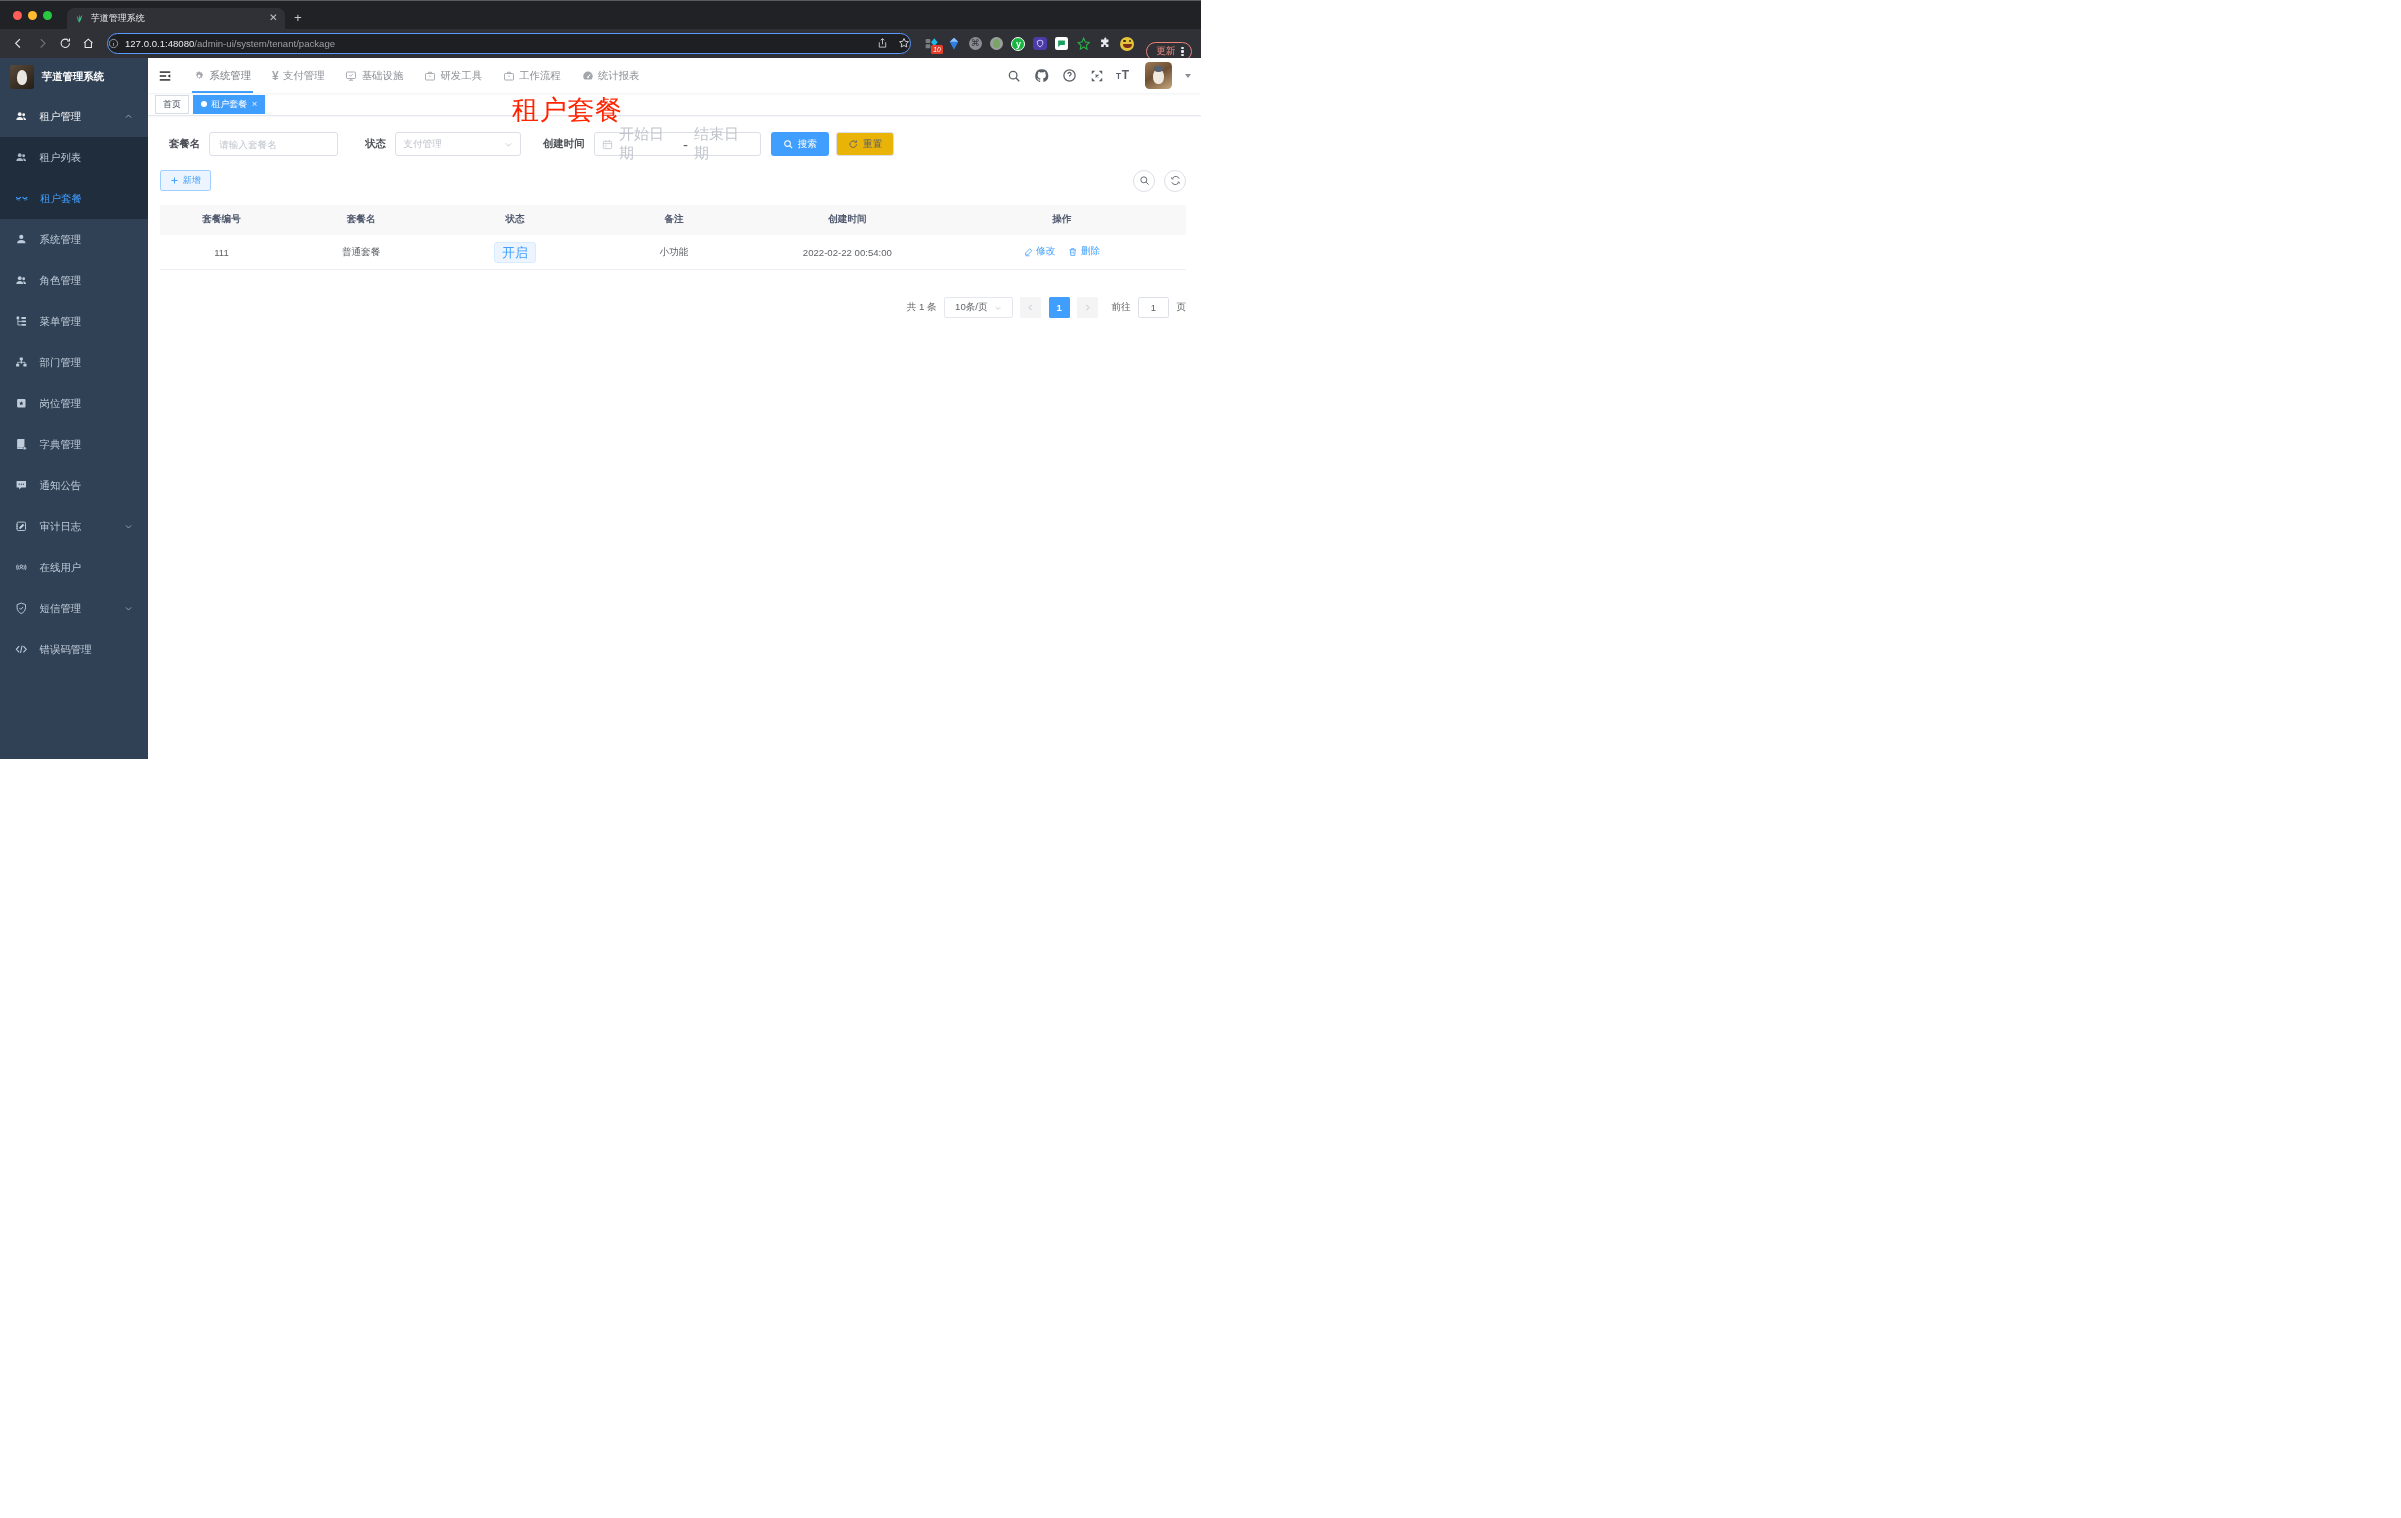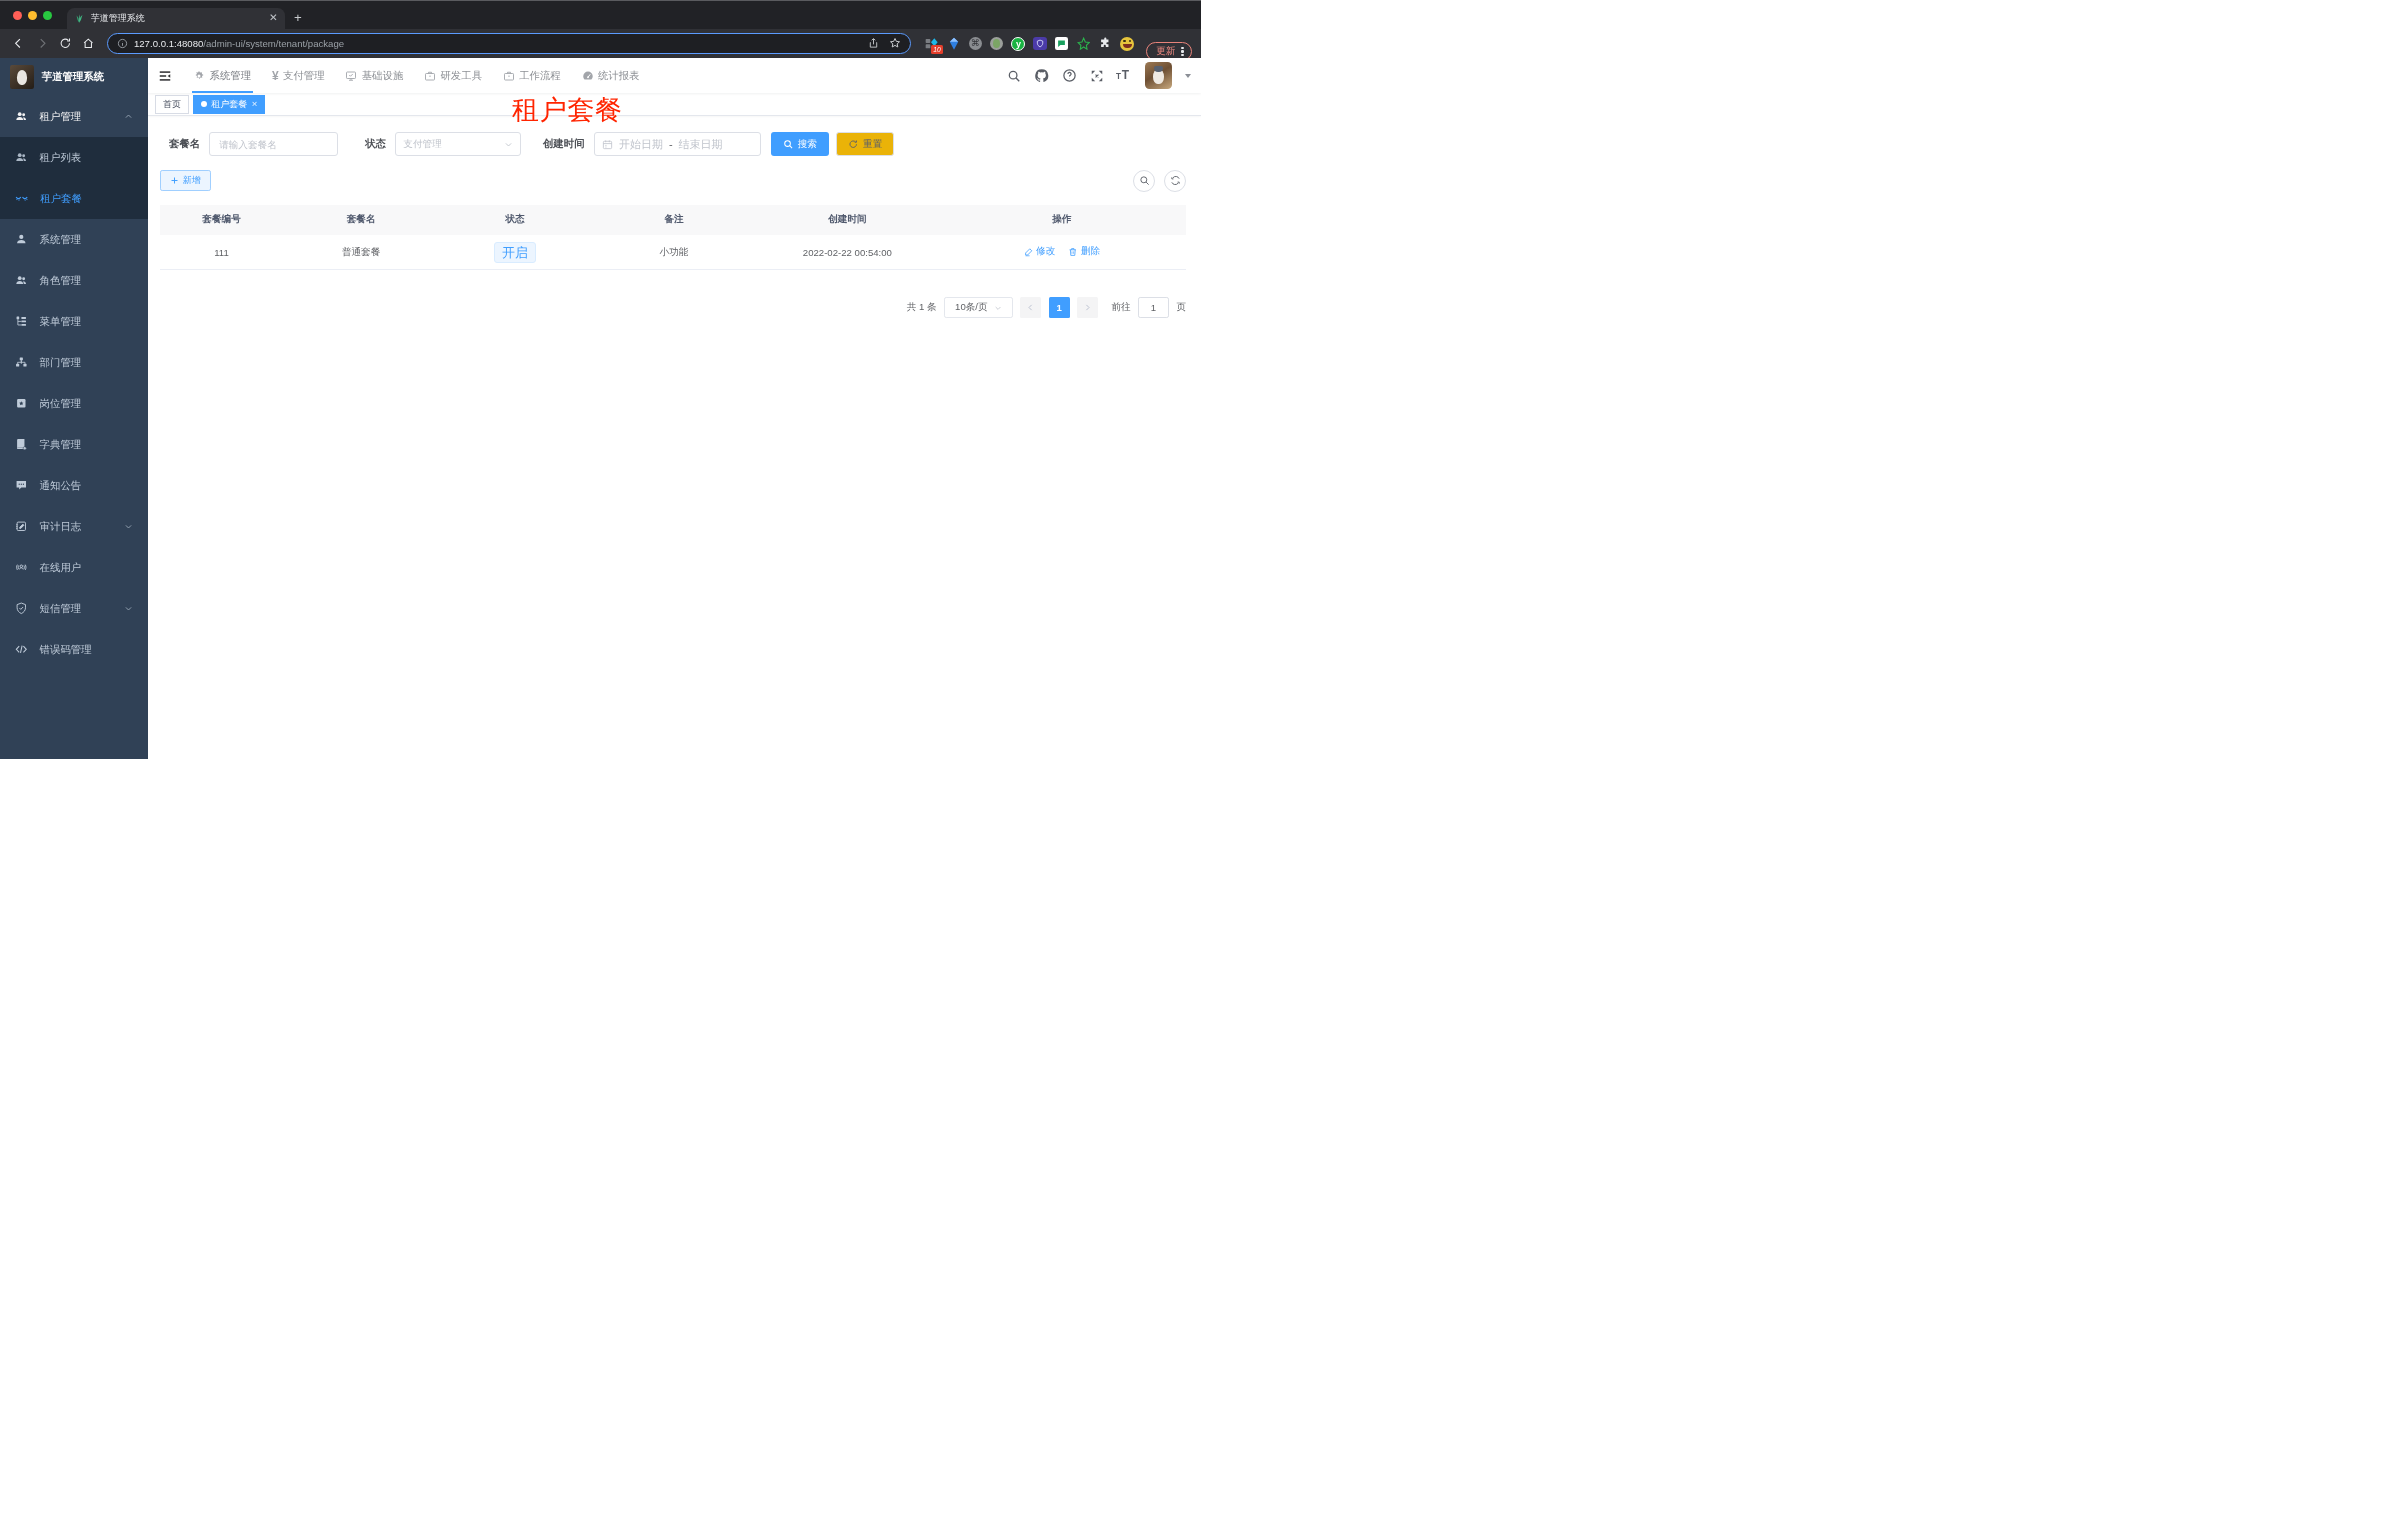--- a/index.html
+++ b/index.html
@@ -18,21 +18,21 @@
     border-radius:7.4px 7.4px 0 0; display:flex; align-items:center; padding:0 7.4px; gap:6px; }
   .tab-title { color:#e8eaed; font-size:9px; flex:1; white-space:nowrap; overflow:hidden; }
   .tab-close { color:#bdc1c6; font-size:10.4px; line-height:1; cursor:default; }
   .newtab { position:absolute; left:294px; top:9.6px; color:#c7cacd; font-size:13.3px; line-height:1; }
 
   .toolbar { height:29px; background:#303136; display:flex; align-items:center; padding:0 9px; gap:4.4px; }
   .navbtn { width:19px; height:19px; display:flex; align-items:center; justify-content:center;
     color:#e8eaed; font-size:11px; }
   .navbtn.dim { color:#6e7175; }
   .urlbar { flex:1; height:21.4px; margin:0 4.4px; background:#1e1f23; border:1.8px solid #5b9bff;
-    border-radius:11px; display:flex; align-items:center; padding:0 9px; gap:6px; min-width:0; }
+    border-radius:11px; display:flex; align-items:center; padding:0 0; gap:6px; min-width:0; }
   .url-text { font-size:9.6px; white-space:nowrap; overflow:hidden; }
   .url-host { color:#e8eaed; } .url-path { color:#9aa0a6; }
   .url-right { margin-left:auto; display:flex; gap:10.4px; color:#c7cacd; align-items:center; }
   .exts { display:flex; align-items:center; gap:8.1px; padding:0 4.4px; }
   .ext { position:relative; width:14px; height:14px; display:flex; align-items:center; justify-content:center; }
   .ext-badge { position:absolute; right:-4.4px; bottom:-3.7px; background:#e33e2b; color:#fff; font-size:6.7px;
     padding:0.7px 2.2px; border-radius:1.5px; line-height:1.1; }
   .cmd-circle { width:13.3px; height:13.3px; border-radius:50%; background:#8a8d91; color:#303136;
     font-size:9px; display:flex; align-items:center; justify-content:center; }
   .grayish { width:13.3px; height:13.3px; border-radius:50%; background:#9b9f9b; display:flex; align-items:center; justify-content:center; }
@@ -105,21 +105,21 @@
   .f-label { color:#4c4f55; font-weight:700; margin-right:9px; white-space:nowrap; }
   .f-gap { width:27px; flex:none; }
   .inp { height:24px; border:0.7px solid #dcdfe6; border-radius:3px; font-size:9.6px; color:#606266;
     padding:0 9px; outline:none; background:#fff; }
   .inp::placeholder { color:#c0c4cc; }
   .name-inp { width:129px; }
   .select { width:126px; height:24px; border:0.7px solid #dcdfe6; border-radius:3px; display:flex;
     align-items:center; padding:0 7.4px; color:#c0c4cc; font-size:9.6px; }
   .select .chev { margin-left:auto; color:#c0c4cc; }
   .dater { width:167px; height:24px; border:0.7px solid #dcdfe6; border-radius:3px; display:flex;
-    align-items:center; padding:0 7.4px; gap:6px; color:#c0c4cc; font-size:11px; }
+    align-items:center; padding:0 7.4px; gap:6px; color:#c0c4cc; font-size:15px; }
   .dater .sep { color:#606266; }
   .btn { height:24px; border-radius:3px; font-size:9.6px; display:inline-flex; align-items:center;
     gap:4.4px; padding:0 11px; cursor:pointer; border:0.7px solid transparent; }
   .btn-primary { background:#409eff; color:#fff; margin-left:10.4px; }
   .btn-plainwhite { background:#eab308; border-color:#dcdfe6; color:#606266; margin-left:7.4px; }
 
   .toolbar-row { display:flex; align-items:center; margin-top:13.3px; }
   .btn-add { height:21px; padding:0 9px; background:#ecf5ff; border:0.7px solid #a0cfff; color:#409eff;
     border-radius:2.2px; font-size:9px; display:inline-flex; align-items:center; gap:3.7px; cursor:pointer; }
   .circle-btns { margin-left:auto; display:flex; gap:9px; }

